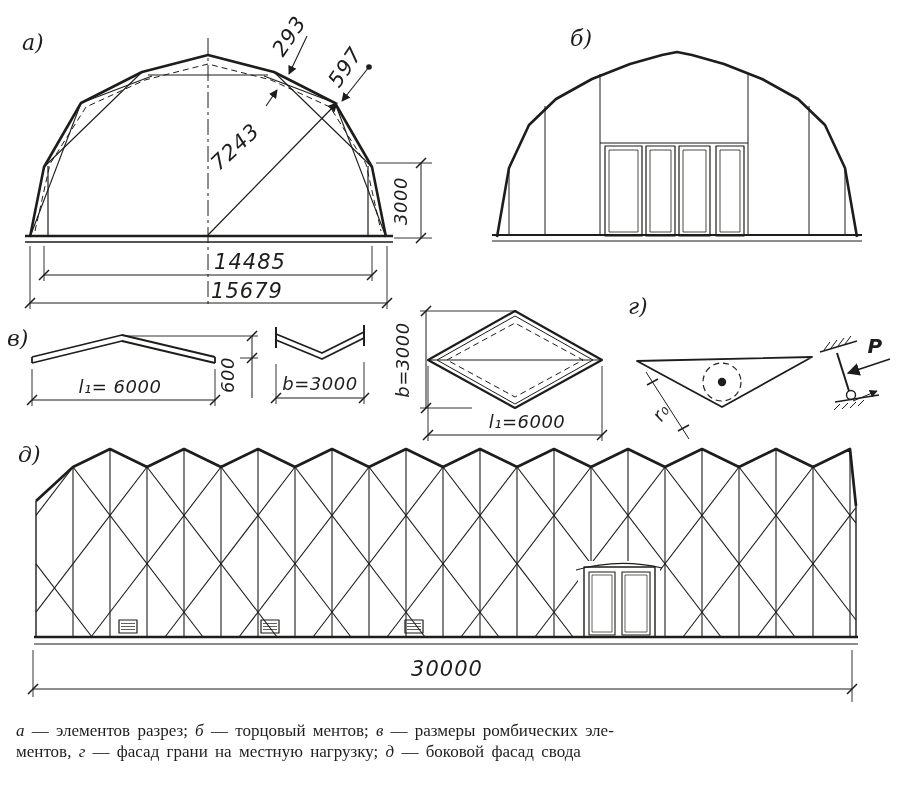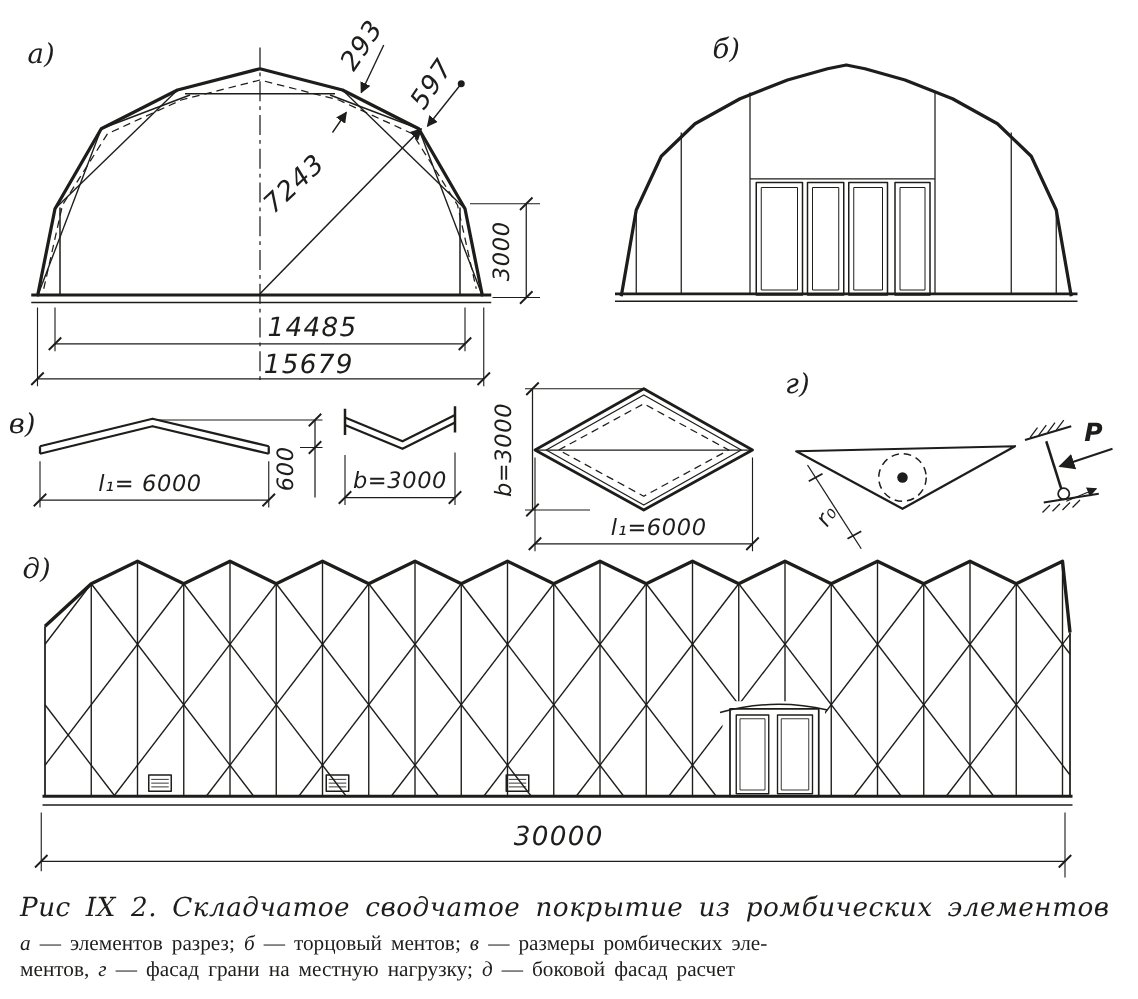--- a/index.html
+++ b/index.html
@@ -240,17 +240,16 @@
     <path class="s" stroke-width="1.2" d="M34,644 L858,644"></path>
 
     <path class="s" stroke-width=".9" d="M33,650 L33,697 M852,650 L852,702"></path>
     <path class="s" stroke-width="1" d="M33,689 L852,689"></path>
     <path class="s" stroke-width="1.5" d="M28,694 L38,684 M847,694 L857,684"></path>
     <text class="dim" text-anchor="middle" x="447" y="676">30000</text>
   </g>
 </svg>
 
 <div class="caption">
-  <div class="cap-title">Рис IX 2. Складчатое сводчатое покрытие из ромбических элементов</div>
   <div class="cap-legend" id="legend"><span class="it">а</span><span> — элементов разрез; </span><span class="it">б</span><span> — торцовый ментов; </span><span class="it">в</span><span> — размеры ромбических эле-
-ментов, </span><span class="it">г</span><span> — фасад грани на местную нагрузку; </span><span class="it">д</span><span> — боковой фасад расчет</span></div>
+ментов, </span><span class="it">г</span><span> — фасад грани на местную нагрузку; </span><span class="it">д</span><span> — боковой фасад свода</span></div>
 </div>
 </div>
 
 </body></html>

